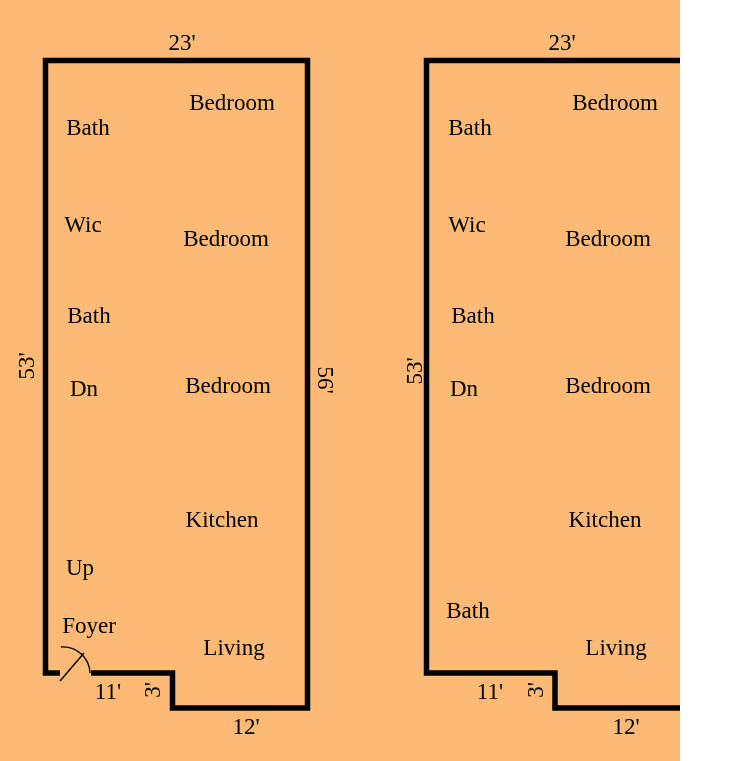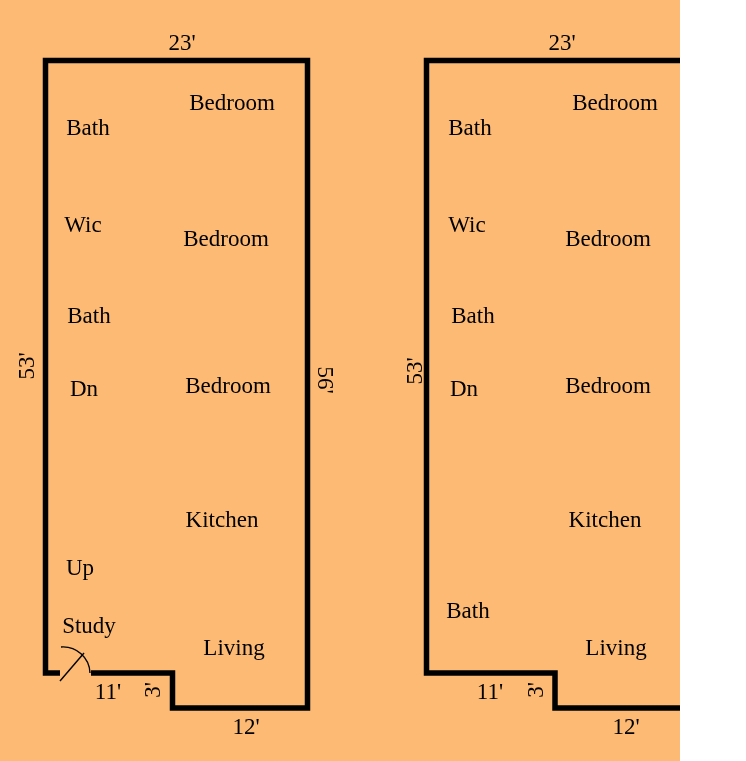--- a/index.html
+++ b/index.html
@@ -51,21 +51,21 @@
   <div class="lbl r-cw" style="left:325px;top:380px">56'</div>
   <div class="lbl" style="left:232px;top:102px">Bedroom</div>
   <div class="lbl" style="left:88px;top:127px">Bath</div>
   <div class="lbl" style="left:83px;top:224px">Wic</div>
   <div class="lbl" style="left:226px;top:238px">Bedroom</div>
   <div class="lbl" style="left:89px;top:315px">Bath</div>
   <div class="lbl" style="left:84px;top:388px">Dn</div>
   <div class="lbl" style="left:228px;top:385px">Bedroom</div>
   <div class="lbl" style="left:222px;top:519px">Kitchen</div>
   <div class="lbl" style="left:80px;top:567px">Up</div>
-  <div class="lbl" style="left:89px;top:625px">Study</div>
+  <div class="lbl" style="left:89px;top:625px">Foyer</div>
   <div class="lbl" style="left:234px;top:647px">Living</div>
   <div class="lbl" style="left:108px;top:691px">11'</div>
   <div class="lbl r-ccw" style="left:152px;top:690px">3'</div>
   <div class="lbl" style="left:246px;top:726px">12'</div>
 
   <div class="lbl" style="left:562px;top:42px">23'</div>
   <div class="lbl r-ccw" style="left:414px;top:371px">53'</div>
   <div class="lbl r-cw" style="left:713px;top:382px">56'</div>
   <div class="lbl" style="left:615px;top:102px">Bedroom</div>
   <div class="lbl" style="left:470px;top:127px">Bath</div>

